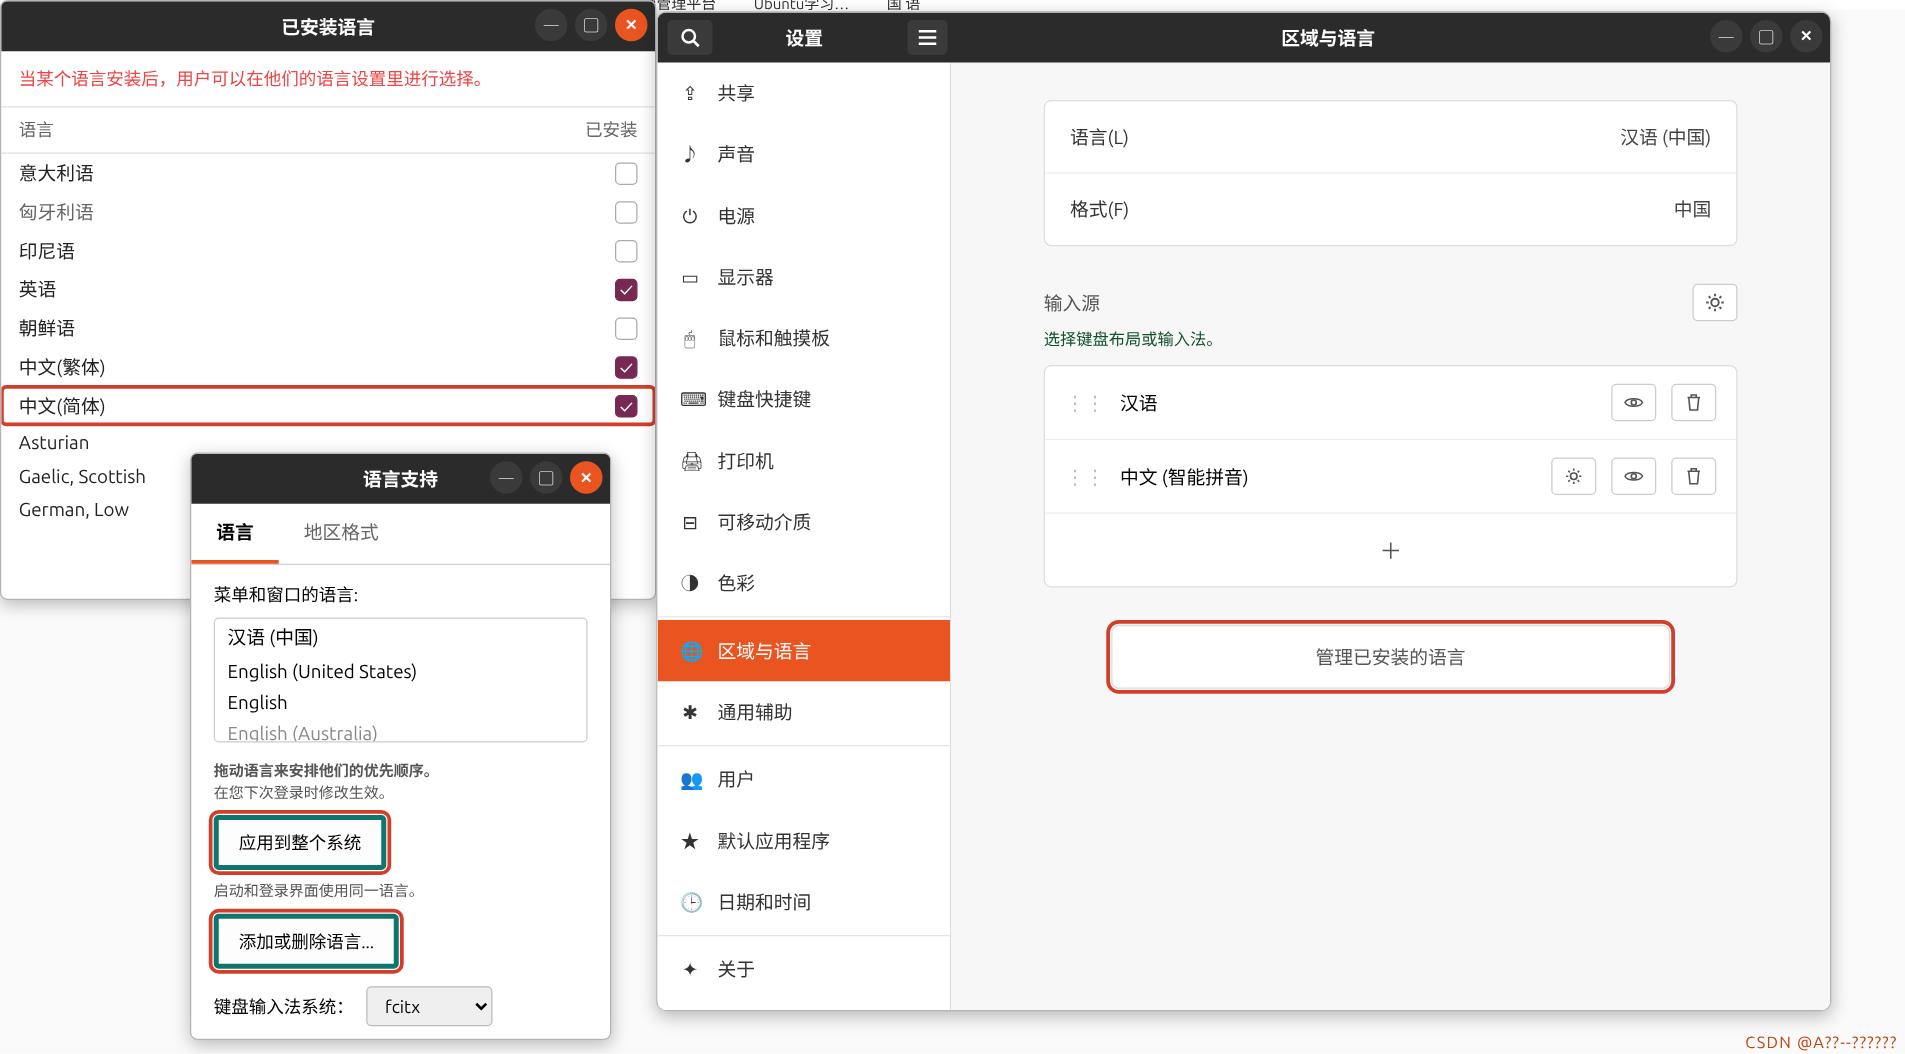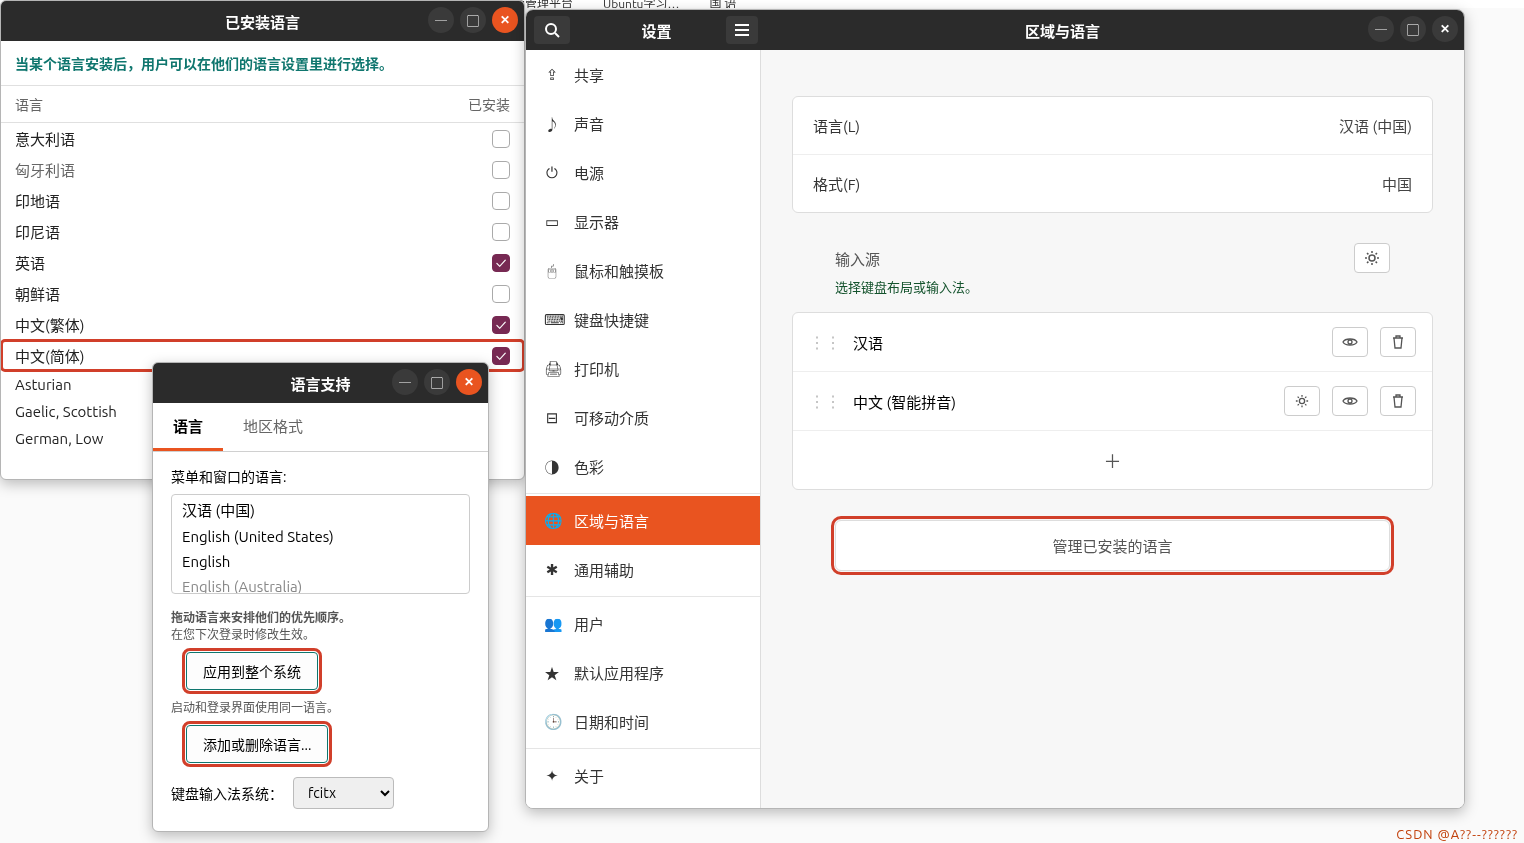--- a/index.html
+++ b/index.html
@@ -13,72 +13,72 @@
 .win { position:absolute; background:#fff; border:1px solid #b5b5b5; border-radius:6px; box-shadow:0 4px 14px rgba(0,0,0,.25); overflow:hidden; }
 .titlebar { height:40px; background:#2b2b2b; color:#fff; display:flex; align-items:center; justify-content:center; position:relative; font-size:15px; font-weight:bold;}
 .titlebar .ctl { position:absolute; right:6px; top:6px; display:flex; gap:6px;}
 .titlebar .ctl span{ width:26px; height:26px; border-radius:50%; display:flex; align-items:center; justify-content:center; color:#fff; font-size:12px; background:#3a3a3a; cursor:pointer;}
 .titlebar .ctl span.close{ background:#e95420;}
 .titlebar .left-btn{ position:absolute; left:8px; top:6px; width:38px; height:28px; border-radius:4px; background:#3a3a3a; display:flex; align-items:center; justify-content:center;}
 .titlebar .left-btn svg{stroke:#fff;}
 
 
 #win-installed { left:0; top:0; width:525px; height:480px; }
-#win-installed .desc { padding:12px 14px; font-size:14px; color:#0f766e; border-bottom:1px solid #e0e0e0;font-weight:bold;}
+#win-installed .desc { padding:12px 14px; font-size:14px; color:#ef4444; border-bottom:1px solid #e0e0e0;}
 #win-installed .hdr { display:flex; justify-content:space-between; padding:8px 14px; font-size:14px; color:#666; border-bottom:1px solid #e0e0e0;}
 #win-installed .list { overflow:auto; }
 .lang-row { display:flex; align-items:center; justify-content:space-between; padding:5px 14px; font-size:15px; color:#222;}
 .lang-row .cb{ width:18px; height:18px; border:1px solid #aaa; border-radius:4px; display:flex; align-items:center; justify-content:center;}
 .lang-row .cb.checked{ background:#772953; border-color:#772953; color:#fff;}
 .lang-row.hl{ outline:3px solid #d13f2a; outline-offset:-2px; border-radius:4px;}
 .lang-row.partial{color:#666;}
 
 
 #win-support { left:152px; top:362px; width:337px; height:470px; z-index:5;}
 .tabs{ display:flex; border-bottom:1px solid #d0d0d0;}
 .tabs .tab{ padding:12px 20px; font-size:15px; color:#666; cursor:pointer;}
 .tabs .tab.active{ color:#000; border-bottom:3px solid #e95420; font-weight:bold;}
 .body{ padding:14px 18px; font-size:14px;}
 .langlist{ border:1px solid #ccc; border-radius:4px; height:100px; overflow:hidden; margin:8px 0 14px;}
 .langlist div{ padding:4px 10px; font-size:15px;}
 .langlist div.dim{ color:#888;}
 .small{ font-size:12px; color:#555; margin-bottom:10px;}
-.btn{ display:inline-block; padding:8px 16px; border:1px solid #0f766e; border-radius:4px; font-size:14px; background:#fdfdfd; cursor:pointer;margin-left:15px;}
+.btn{ display:inline-block; padding:8px 16px; border:4px solid #0f766e; border-radius:4px; font-size:14px; background:#fdfdfd; cursor:pointer;}
 .btn.hl{ outline:3px solid #d13f2a; outline-offset:1px;}
 .imerow{ display:flex; align-items:center; gap:10px; margin-top:14px;}
 .imerow select{ padding:6px 40px 6px 10px; border:1px solid #bbb; border-radius:4px; font-size:14px;}
 
 
 #win-settings { left:525px; top:9px; width:940px; height:800px; border-radius:8px;}
 #win-settings .titlebar{ display:flex; }
-#win-settings .settings-title{ position:absolute; left:13px; width:235px; text-align:center;}
+#win-settings .settings-title{ position:absolute; left:0; width:235px; text-align:center;}
 #win-settings .region-title{ position:absolute; left:235px; right:100px; text-align:center;}
 #win-settings .left-btn{ width:36px; height:28px; }
 #win-settings .hamburger{ position:absolute; left:200px; top:6px; width:32px;height:28px;border-radius:4px;background:#3a3a3a; display:flex;align-items:center;justify-content:center;}
 .settings-body{ display:flex; height:calc(100% - 40px);}
 .sidebar{ width:235px; border-right:1px solid #ddd; background:#fff; overflow:auto;}
 .side-item{ display:flex; align-items:center; gap:14px; padding:14px 18px; font-size:15px; color:#333; cursor:pointer;}
 .side-item.active{ background:#e95420; color:#fff;}
 .side-item .sicon{ width:16px; text-align:center; color:inherit;}
 .side-sep{ height:1px; background:#e5e5e5; margin:2px 0;}
 .content{ flex:1; background:#f7f7f7; padding:30px 20px; overflow:auto;}
-.card-group{ width:641px; margin:16px auto 30px; border:1px solid #ddd; border-radius:6px; background:#fff;}
+.card-group{ width:555px; margin:0 auto 30px; border:1px solid #ddd; border-radius:6px; background:#fff;}
 .card-row{ display:flex; justify-content:space-between; align-items:center; padding:18px 20px; font-size:15px; border-bottom:1px solid #eee; cursor:pointer; color:#333;}
 .card-row:last-child{border-bottom:none;}
 .card-row .val{ color:#444;}
 .section-hd{ width:555px; margin:0 auto 4px; display:flex; justify-content:space-between; align-items:center; font-size:15px; color:#555;}
 .section-sub{ width:555px; margin:0 auto 12px; font-size:13px; color:#14532d;}
 .gear{ width:36px; height:30px; border:1px solid #ccc; border-radius:4px; background:#fff; display:flex; align-items:center; justify-content:center; cursor:pointer;}
 .src-row{ display:flex; align-items:center; padding:14px 16px; gap:12px; border-bottom:1px solid #eee;}
 .src-row:last-child{border-bottom:none;}
 .drag{ color:#bbb; font-size:16px; cursor:grab;}
 .src-name{ flex:1; font-size:15px;}
 .iconbtn{ width:36px;height:30px;border:1px solid #ccc;border-radius:4px;background:#fff;display:flex;align-items:center;justify-content:center;cursor:pointer;}
 .addrow{ text-align:center; padding:16px; font-size:18px; color:#555; cursor:pointer;}
-.manage{ width:555px; margin:14px auto 0; padding:14px; text-align:center; border:1px solid #ddd; border-radius:6px; background:#fff; font-size:15px; color:#555; cursor:pointer; outline:3px solid #d13f2a; outline-offset:1px;}
+.manage{ width:447px; margin:14px auto 0; padding:14px; text-align:center; border:1px solid #ddd; border-radius:6px; background:#fff; font-size:15px; color:#555; cursor:pointer; outline:3px solid #d13f2a; outline-offset:1px;}
 
 .watermark{position:absolute; right:6px; bottom:2px; font-size:13px; color:#c2410c; letter-spacing:1px;}
 svg{display:block;}
 </style>
 </head>
 <body>
 
 <div class="tabstrip" id="tabstrip">
     <span>天应  天…作</span>
     <span>理想…</span>
@@ -108,24 +108,20 @@
   <div class="list" id="inst-list">
       <div class="lang-row">
         <span>意大利语</span>
         <span class="cb"></span>
       </div>
       <div class="lang-row partial">
         <span>匈牙利语</span>
         <span class="cb"></span>
       </div>
       <div class="lang-row">
-        <span>印地语</span>
-        <span class="cb"></span>
-      </div>
-      <div class="lang-row">
         <span>印尼语</span>
         <span class="cb"></span>
       </div>
       <div class="lang-row">
         <span>英语</span>
         <span class="cb checked">✓</span>
       </div>
       <div class="lang-row">
         <span>朝鲜语</span>
         <span class="cb"></span>

